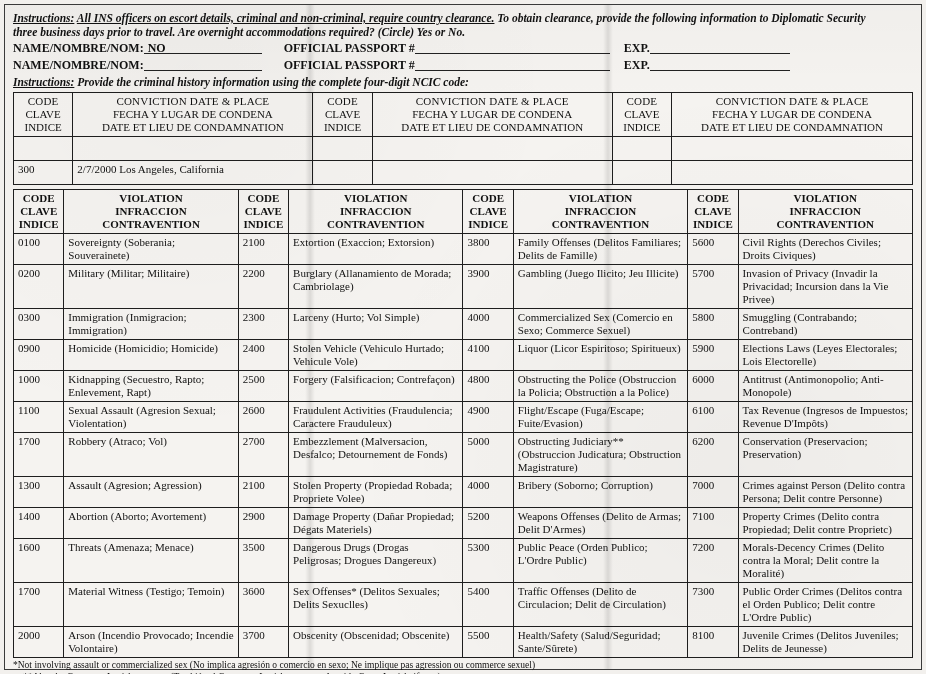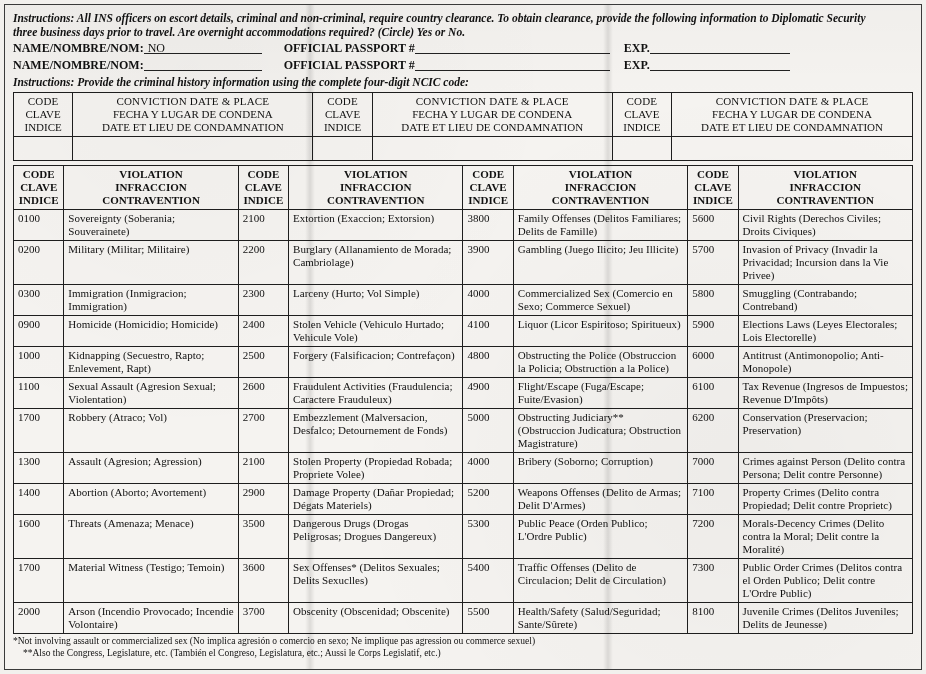--- a/index.html
+++ b/index.html
@@ -44,38 +44,38 @@
   .fold.f1 { left: 300px; }
   .fold.f2 { left: 598px; }
 
   .instr {
     font-style: italic;
     font-weight: bold;
     font-size: 11.5px;
     line-height: 14px;
     margin: 0 0 1px 0;
   }
-  .instr .u { }
+  .instr .u { text-decoration: underline; }
 
   .namerow {
     font-size: 12px;
     line-height: 16px;
     display: flex;
     white-space: nowrap;
     margin-bottom: 1px;
   }
   .namerow .lbl { font-weight: bold; }
   .namerow .ul {
     display: inline-block;
     border-bottom: 1px solid #222;
     height: 13px;
     vertical-align: bottom;
   }
   .namerow .val {
-    font-weight: normal;
+    font-weight: bold;
     padding: 0 4px;
   }
 
   table.grid {
     border-collapse: collapse;
     width: 100%;
     table-layout: fixed;
   }
   table.grid td, table.grid th {
     border: 1px solid #1e1e1e;
@@ -190,20 +190,28 @@
             <div class="l1">CONVICTION DATE &amp; PLACE</div>
             <div class="l2">FECHA Y LUGAR DE CONDENA</div>
             <div class="l3">DATE ET LIEU DE CONDAMNATION</div>
           </th>
         </tr>
       </thead>
       <tbody>
         <tr class="conv-row">
           <td></td>
           <td></td>
+          <td></td>
+          <td></td>
+          <td></td>
+          <td></td>
+        </tr>
+        <tr class="conv-row">
+          <td class="conv-filled">300</td>
+          <td class="conv-filled">2/7/2000 Los Angeles, California</td>
           <td></td>
           <td></td>
           <td></td>
           <td></td>
         </tr>
       </tbody>
     </table>
 
     <table class="grid viol-table">
       <colgroup>

